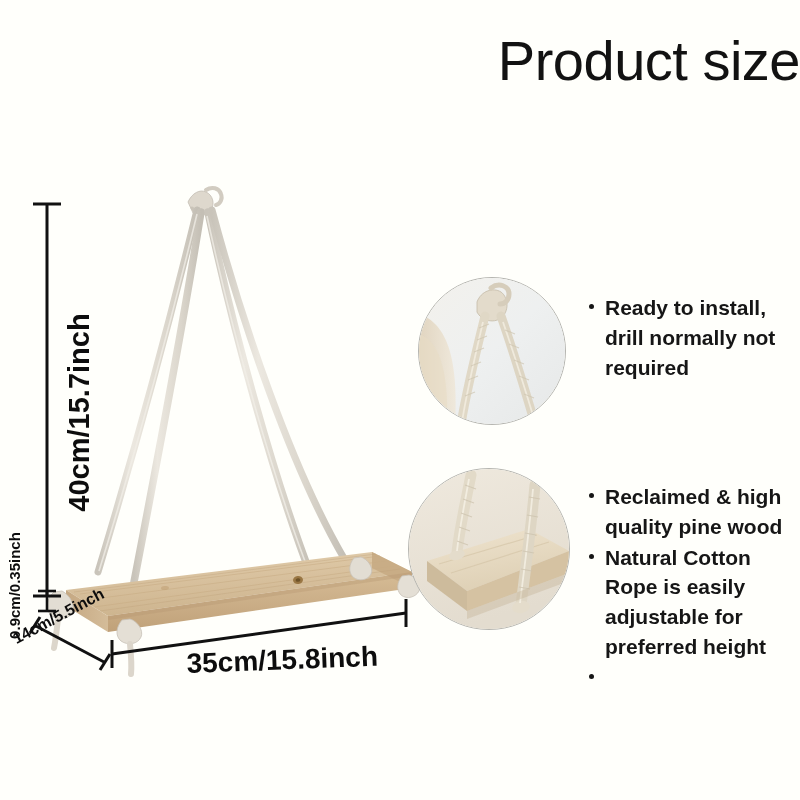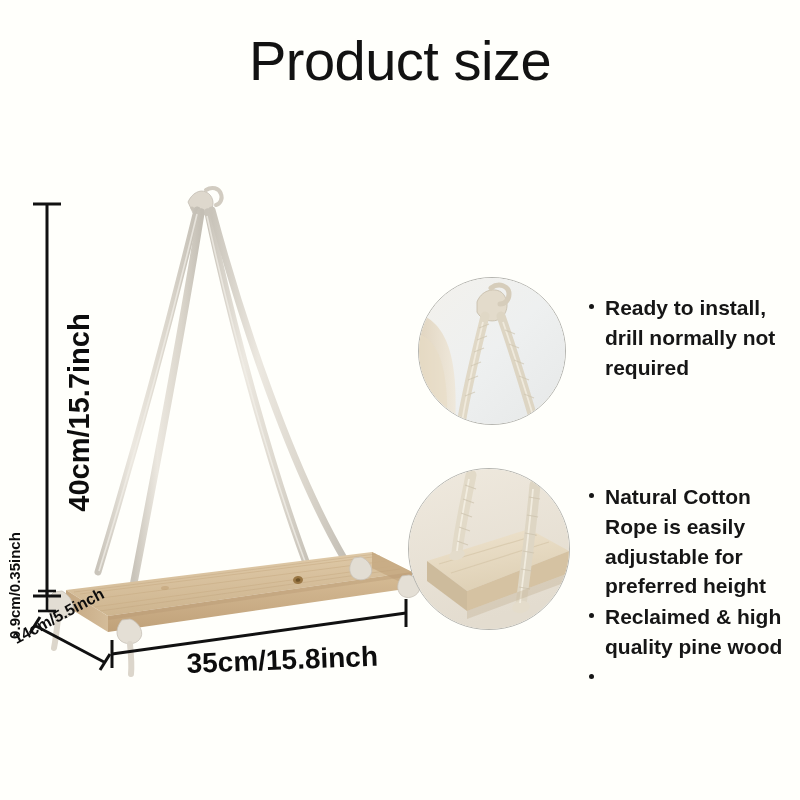--- a/index.html
+++ b/index.html
@@ -23,21 +23,21 @@
     height: 800px;
     background: #fffffb;
   }
 
   
   #title {
     position: absolute;
     left: 0;
     top: 32px;
     width: 800px;
-    text-align: center;
+    text-align: right;
     font-size: 56px;
     font-weight: 400;
     color: #121212;
     letter-spacing: -0.5px;
     font-family: "Liberation Sans", sans-serif;
     line-height: 1.05;
   }
 
   
   #product-figure {
@@ -372,24 +372,24 @@
   <ul class="feature-list" id="feature-list-top">
     <li class="feature-item">
       <span class="feature-bullet"></span>
       <span>Ready to install, drill normally not required</span>
     </li>
   </ul>
 
   <ul class="feature-list" id="feature-list-bottom">
     <li class="feature-item">
       <span class="feature-bullet"></span>
-      <span>Natural Cotton Rope is easily adjustable for preferred height</span>
+      <span>Reclaimed &amp; high quality pine wood</span>
     </li>
     <li class="feature-item">
       <span class="feature-bullet"></span>
-      <span>Reclaimed &amp; high quality pine wood</span>
+      <span>Natural Cotton Rope is easily adjustable for preferred height</span>
     </li>
     <li class="feature-item">
       <span class="feature-bullet"></span>
     </li>
   </ul>
 
 </div>
 
 </body></html>

